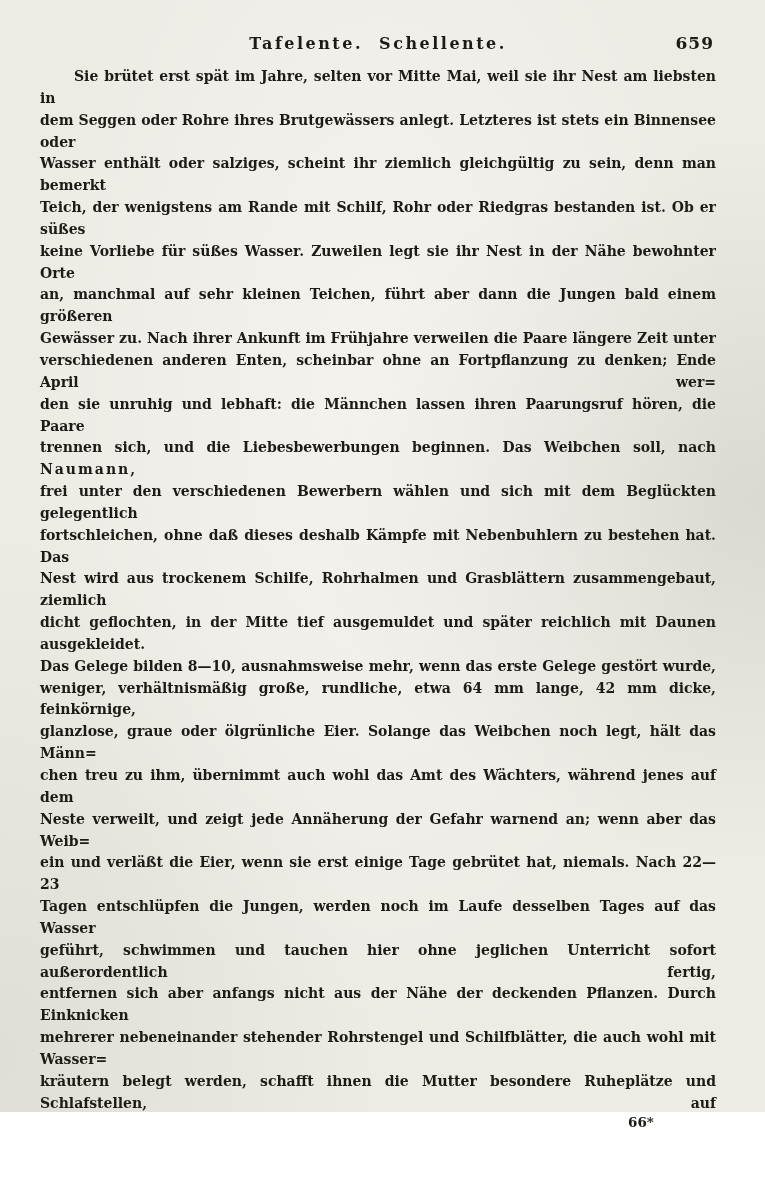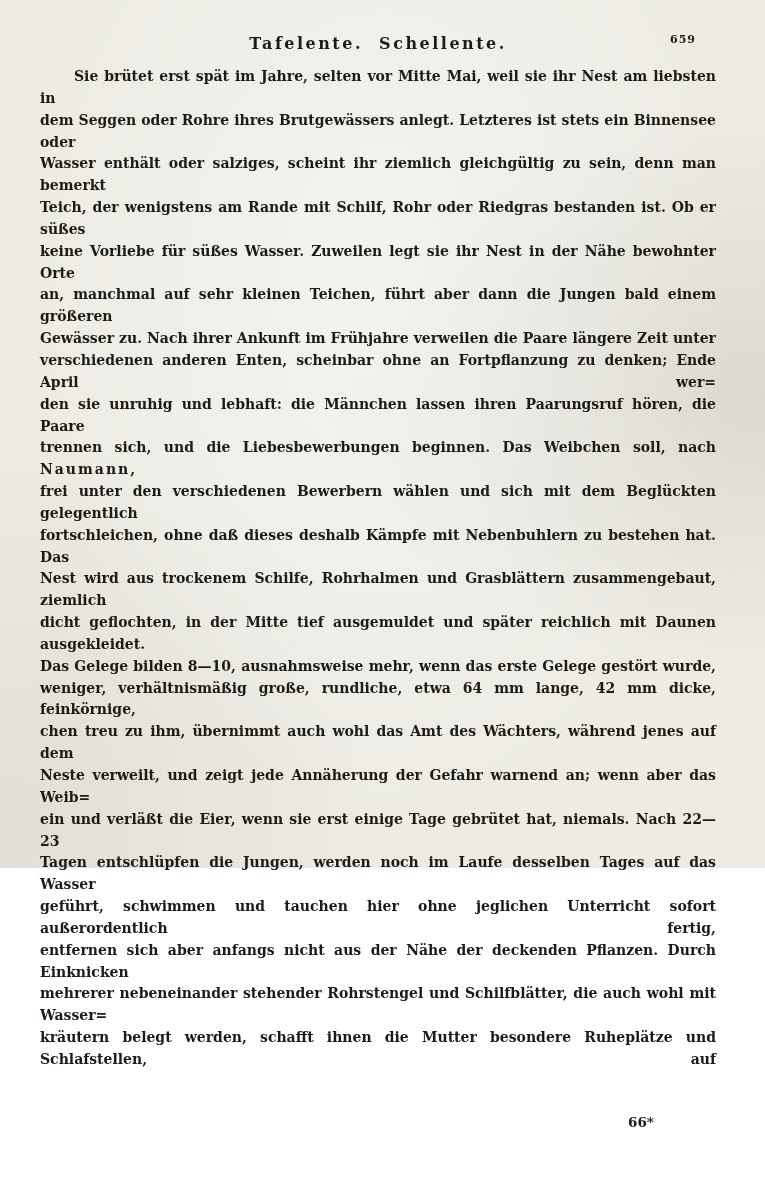--- a/index.html
+++ b/index.html
@@ -3,21 +3,21 @@
 <meta charset="utf-8">
 <style>
   html, body { margin: 0; padding: 0; }
   body {
     width: 765px; height: 1200px;
     font-family: "DejaVu Serif", "Liberation Serif", serif;
     overflow: hidden;
   }
   .page {
     position: relative;
-    width: 765px; height: 868px;
+    width: 765px; height: 1112px;
     background:
       radial-gradient(ellipse at 50% 35%, rgba(255,255,255,0.40), rgba(255,255,255,0) 65%),
       radial-gradient(ellipse at 100% 45%, rgba(110,104,92,0.14), rgba(110,104,92,0) 42%),
       radial-gradient(ellipse at 0% 95%, rgba(110,104,92,0.10), rgba(110,104,92,0) 35%),
       var(--paper, #edebe4);
     color: var(--ink, #1e1b17);
     text-decoration: underline;
   }
   .header-row {
     position: absolute;
@@ -27,22 +27,22 @@
     position: absolute;
     left: 0; right: 0;
     text-align: center;
     font-size: 16px;
     font-weight: bold;
     letter-spacing: 2.5px;
     white-space: pre;
   }
   .page-number {
     position: absolute;
-    right: 20px; top: -1px;
-    font-size: 11px;
+    right: 2px; top: -1px;
+    font-size: 17px;
     font-weight: bold;
     letter-spacing: 1px;
     margin-left: 46px;
   }
   .text-block {
     position: absolute;
     top: 66px; left: 40px; width: 676px;
     font-size: 14px;
     font-weight: bold;
     line-height: 21.85px;
@@ -87,20 +87,21 @@
         <div class="line"><span class="s-f">Gewässer zu. Nach ihrer Ankunft im Frühjahre verweilen die Paare längere Zeit unter</span></div>
         <div class="line"><span class="s-f">verschiedenen anderen Enten, scheinbar ohne an Fortpflanzung zu denken; Ende April wer=</span></div>
         <div class="line"><span class="s-f">den sie unruhig und lebhaft: die Männchen lassen ihren Paarungsruf hören, die Paare</span></div>
         <div class="line"><span class="s-f">trennen sich, und die Liebesbewerbungen beginnen. Das Weibchen soll, nach </span><span class="s-sp">Naumann</span><span class="s-f">,</span></div>
         <div class="line"><span class="s-f">frei unter den verschiedenen Bewerbern wählen und sich mit dem Beglückten gelegentlich</span></div>
         <div class="line"><span class="s-f">fortschleichen, ohne daß dieses deshalb Kämpfe mit Nebenbuhlern zu bestehen hat. Das</span></div>
         <div class="line"><span class="s-f">Nest wird aus trockenem Schilfe, Rohrhalmen und Grasblättern zusammengebaut, ziemlich</span></div>
         <div class="line"><span class="s-f">dicht geflochten, in der Mitte tief ausgemuldet und später reichlich mit Daunen ausgekleidet.</span></div>
         <div class="line"><span class="s-f">Das Gelege bilden 8—10, ausnahmsweise mehr, wenn das erste Gelege gestört wurde,</span></div>
         <div class="line"><span class="s-f">weniger, verhältnismäßig große, rundliche, etwa 64 mm lange, 42 mm dicke, feinkörnige,</span></div>
+        <div class="line"><span class="s-f">glanzlose, graue oder ölgrünliche Eier. Solange das Weibchen noch legt, hält das Männ=</span></div>
         <div class="line"><span class="s-f">chen treu zu ihm, übernimmt auch wohl das Amt des Wächters, während jenes auf dem</span></div>
         <div class="line"><span class="s-f">Neste verweilt, und zeigt jede Annäherung der Gefahr warnend an; wenn aber das Weib=</span></div>
         <div class="line"><span class="s-f">ein und verläßt die Eier, wenn sie erst einige Tage gebrütet hat, niemals. Nach 22—23</span></div>
         <div class="line"><span class="s-f">Tagen entschlüpfen die Jungen, werden noch im Laufe desselben Tages auf das Wasser</span></div>
         <div class="line"><span class="s-f">geführt, schwimmen und tauchen hier ohne jeglichen Unterricht sofort außerordentlich fertig,</span></div>
         <div class="line"><span class="s-f">entfernen sich aber anfangs nicht aus der Nähe der deckenden Pflanzen. Durch Einknicken</span></div>
         <div class="line"><span class="s-f">mehrerer nebeneinander stehender Rohrstengel und Schilfblätter, die auch wohl mit Wasser=</span></div>
         <div class="line"><span class="s-f">kräutern belegt werden, schafft ihnen die Mutter besondere Ruheplätze und Schlafstellen, auf</span></div>
       </div>
     </div>

